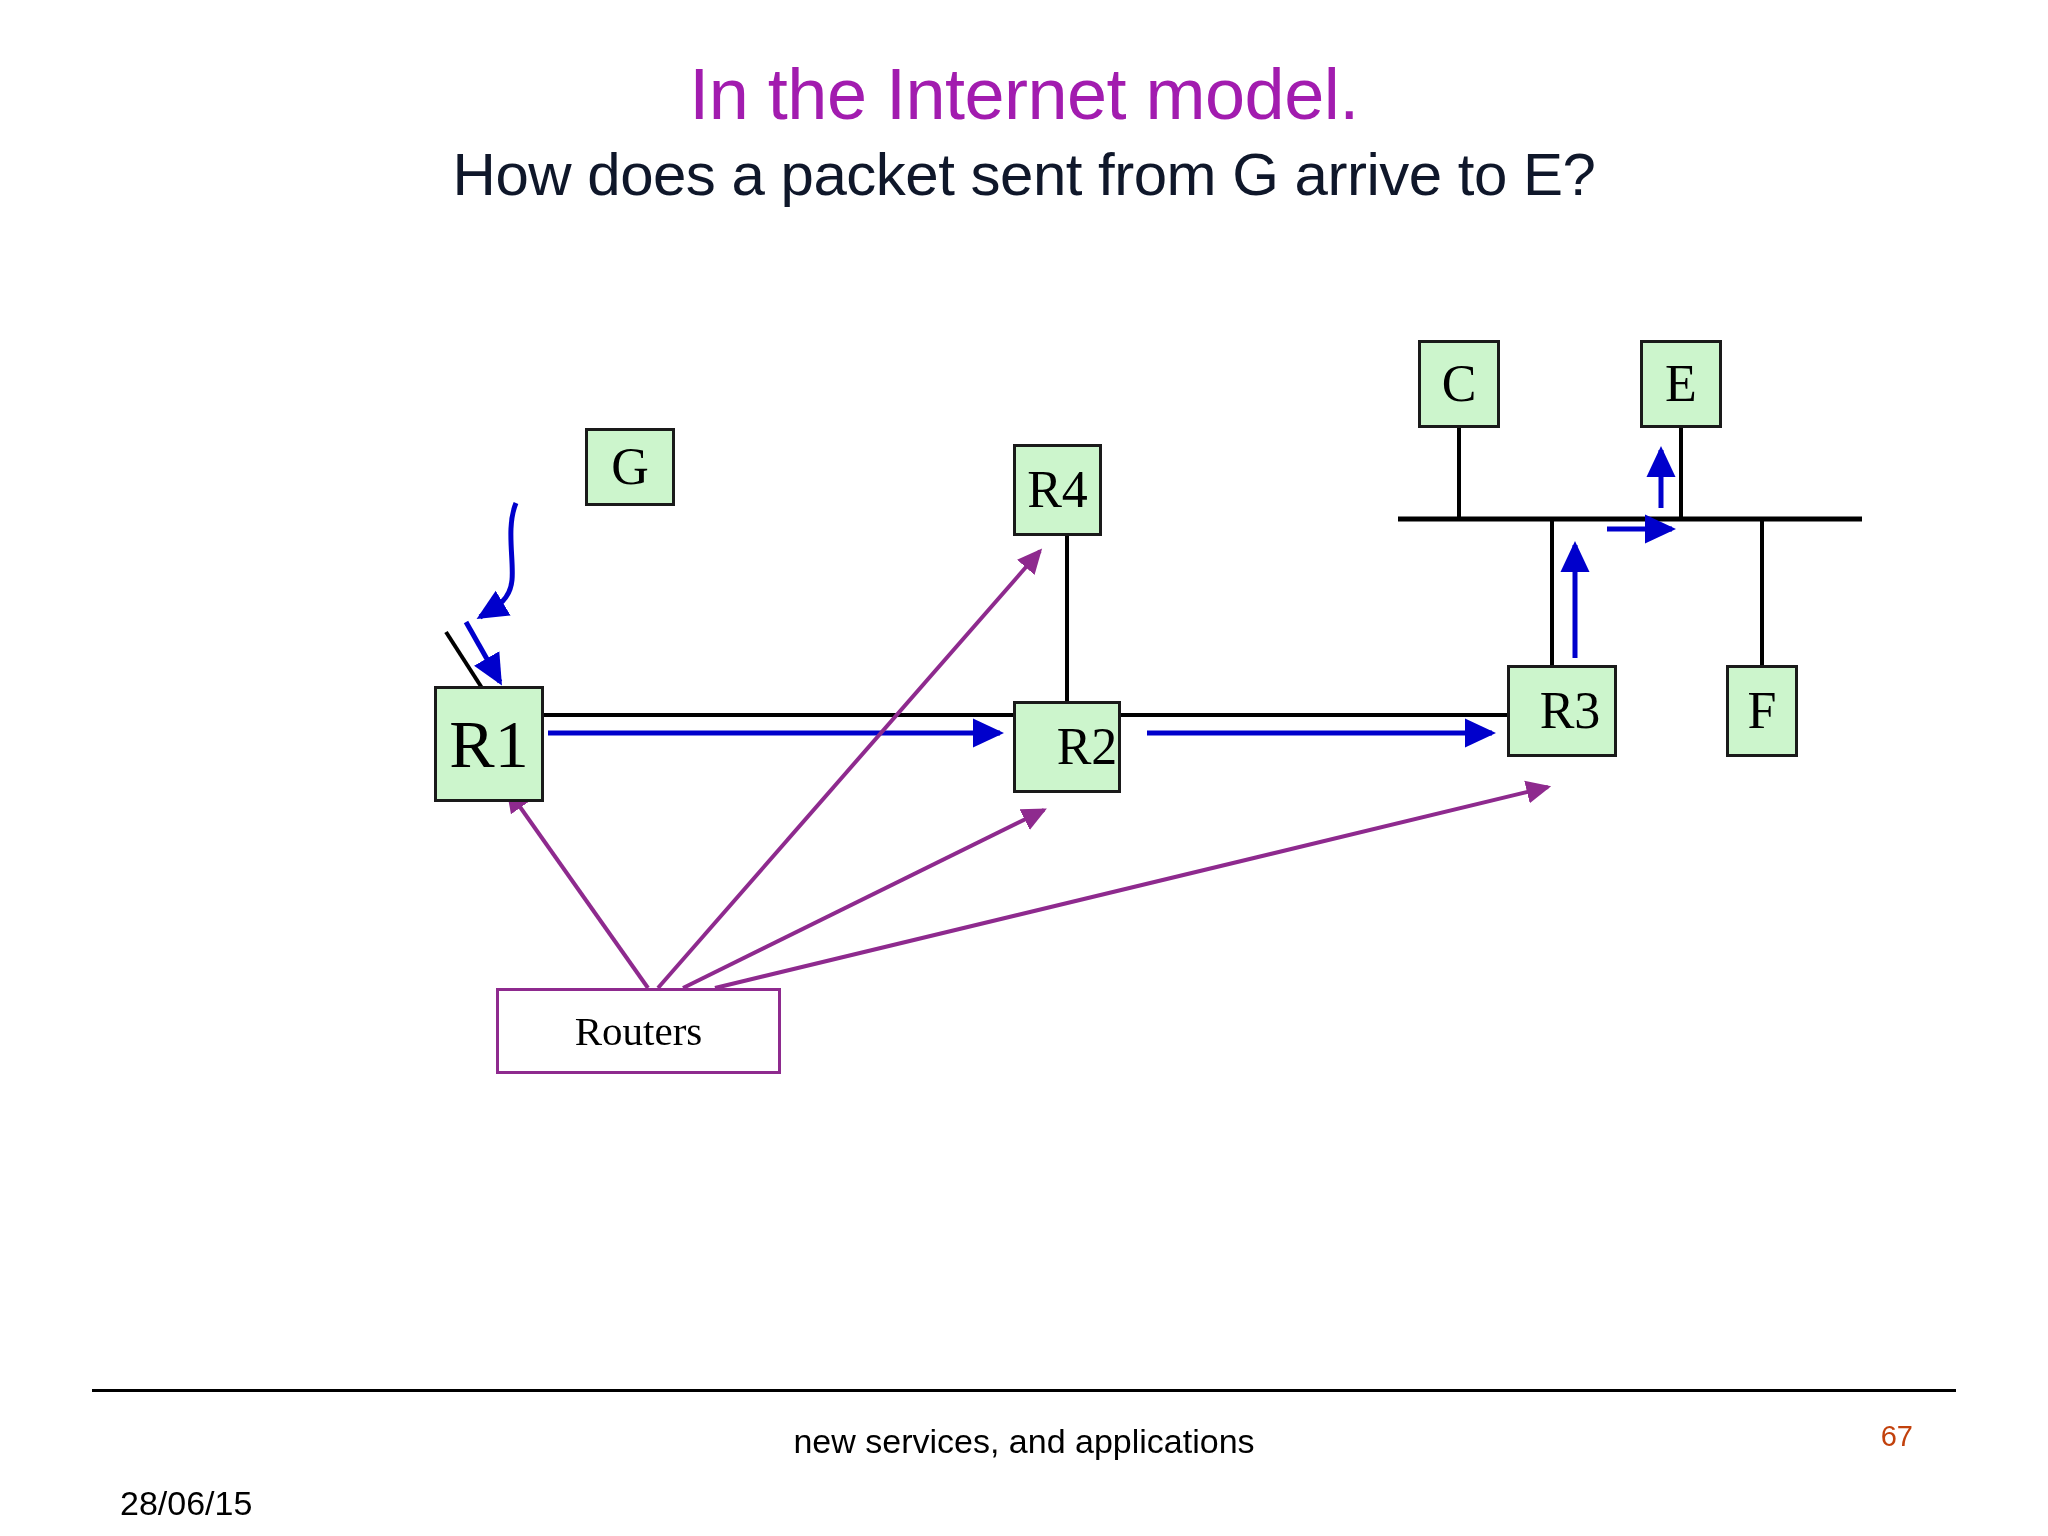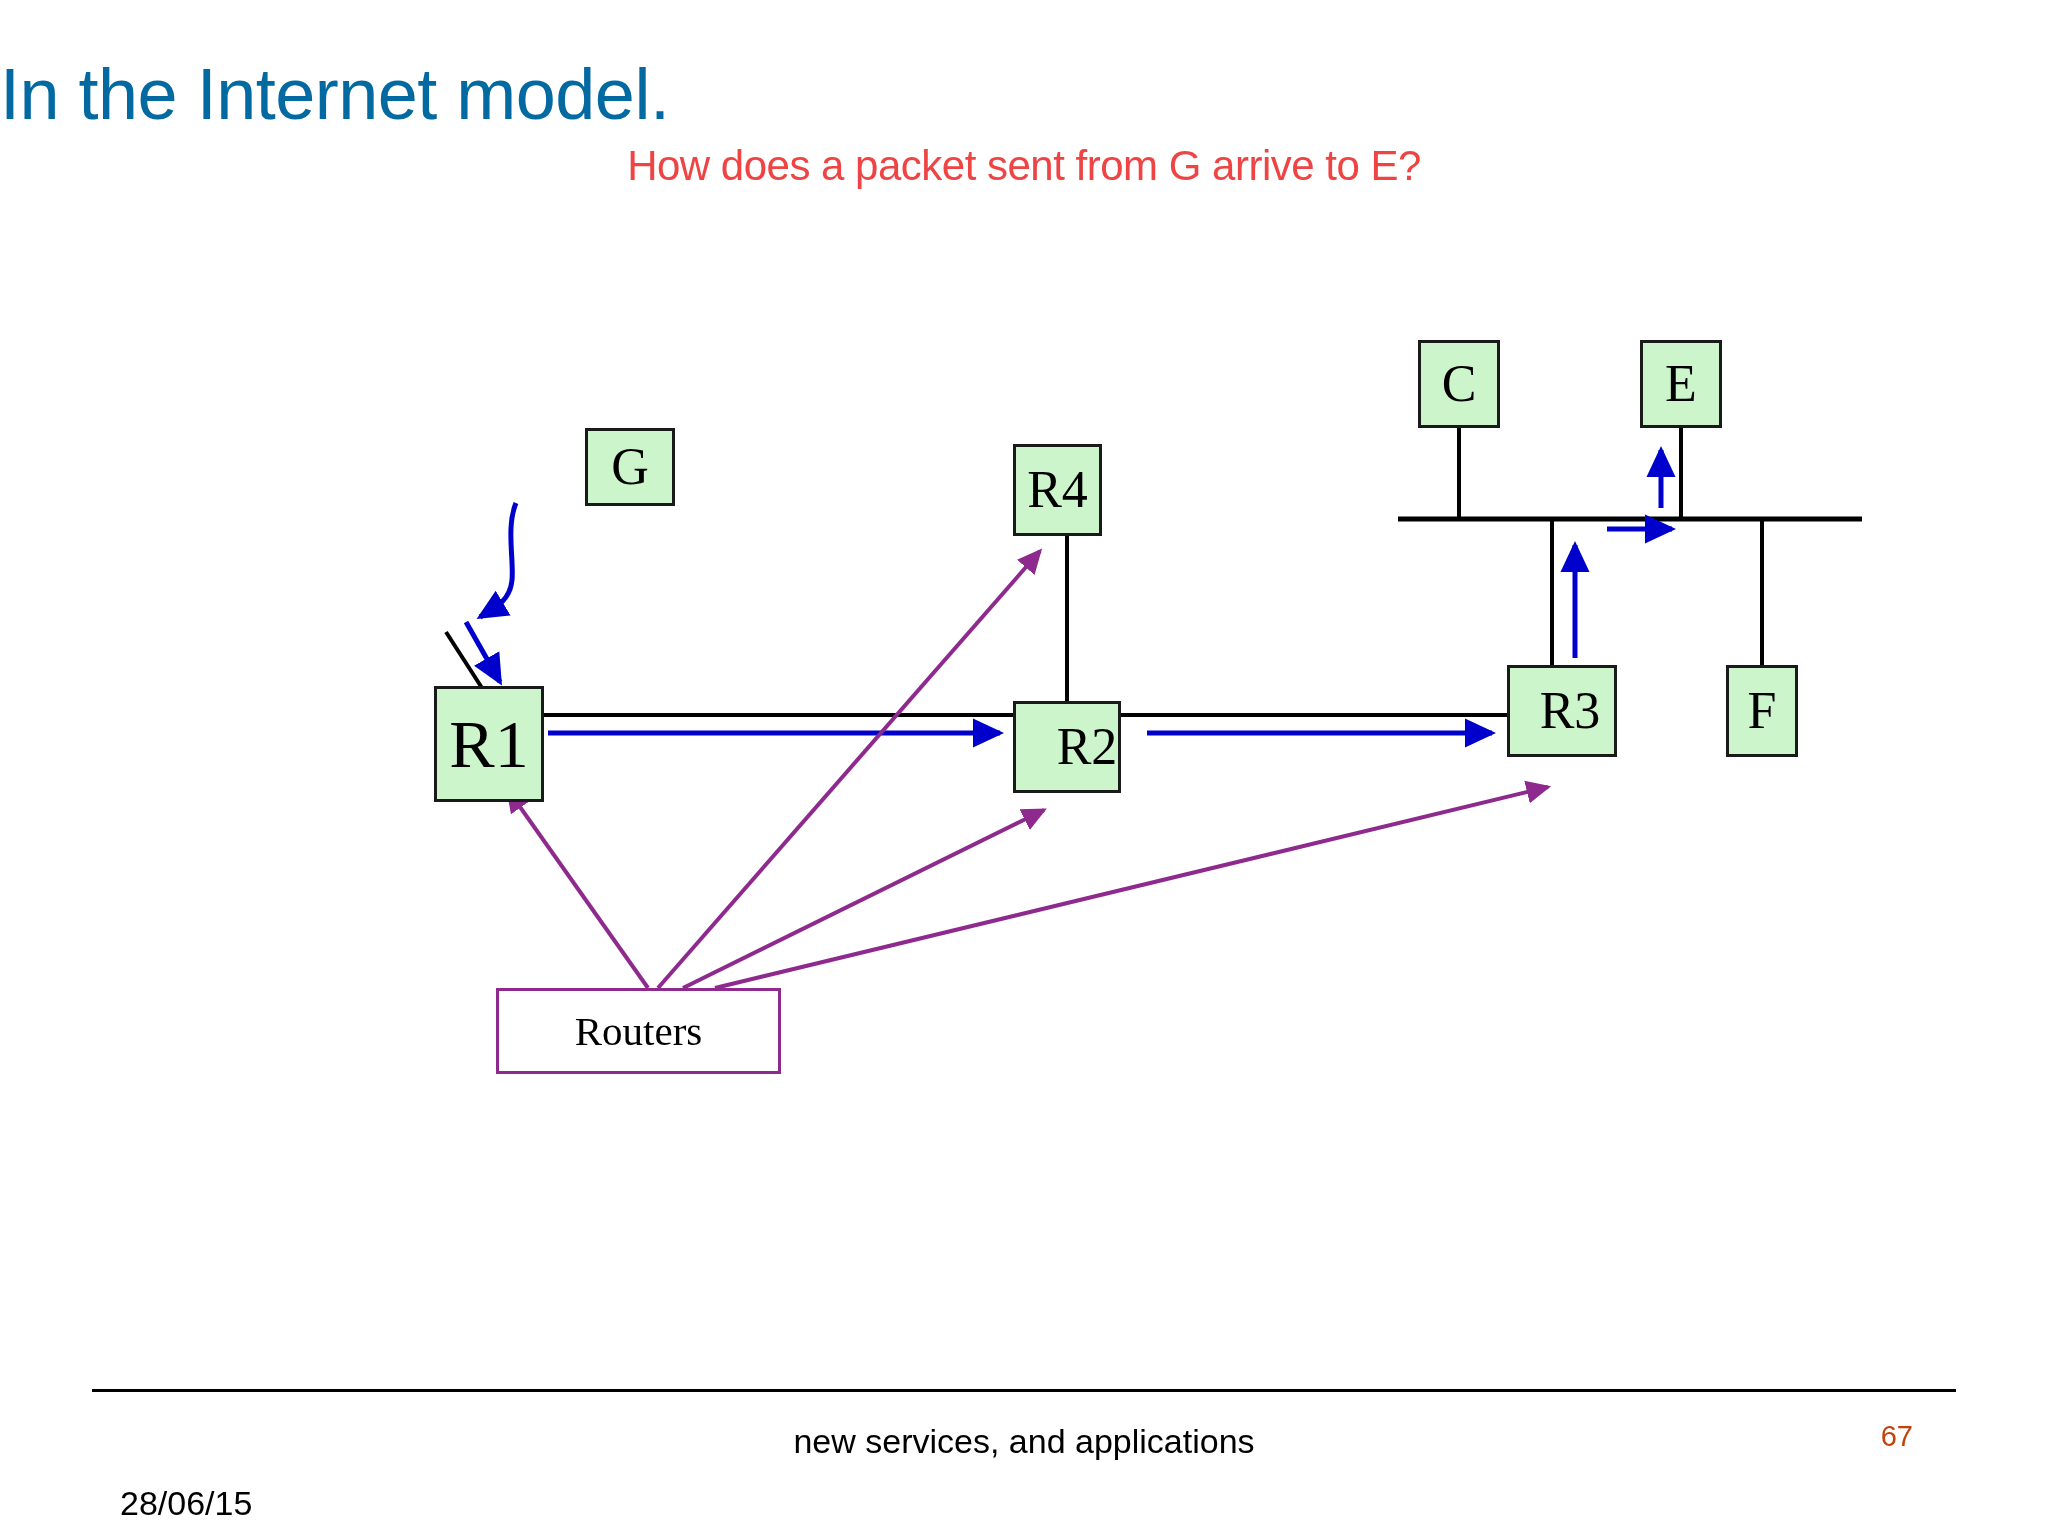--- a/index.html
+++ b/index.html
@@ -1,29 +1,29 @@
 <!DOCTYPE html>
 <html><head>
 <meta charset="utf-8">
 <style>
   html,body{margin:0;padding:0;background:#ffffff;}
   body{width:2048px;height:1536px;position:relative;overflow:hidden;
        font-family:"Liberation Sans", sans-serif;}
   .slide{position:absolute;inset:0;background:#fff;}
 
   .title{
-    position:absolute;left:0;right:0;top:58px;text-align:left;
+    position:absolute;left:0;right:0;top:58px;text-align:center;
     font-family:"Liberation Sans", sans-serif;
-    font-size:72px;line-height:1.0;color:#0369a1;font-weight:400;
+    font-size:72px;line-height:1.0;color:#a21caf;font-weight:400;
     letter-spacing:-0.5px;
   }
   .subtitle{
     position:absolute;left:0;right:0;top:145px;text-align:center;
     font-family:"Liberation Sans", sans-serif;
-    font-size:42px;line-height:1.0;color:#ef4444;font-weight:400;
+    font-size:60px;line-height:1.0;color:#0f172a;font-weight:400;
     letter-spacing:-0.5px;
   }
 
   .canvas{position:absolute;left:0;top:0;width:2048px;height:1536px;}
 
   .node{
     position:absolute;background:#ccf5cc;border:3px solid #1a1a1a;
     display:flex;align-items:center;justify-content:center;
     font-family:"Liberation Serif", serif;
     color:#000;box-sizing:border-box;

